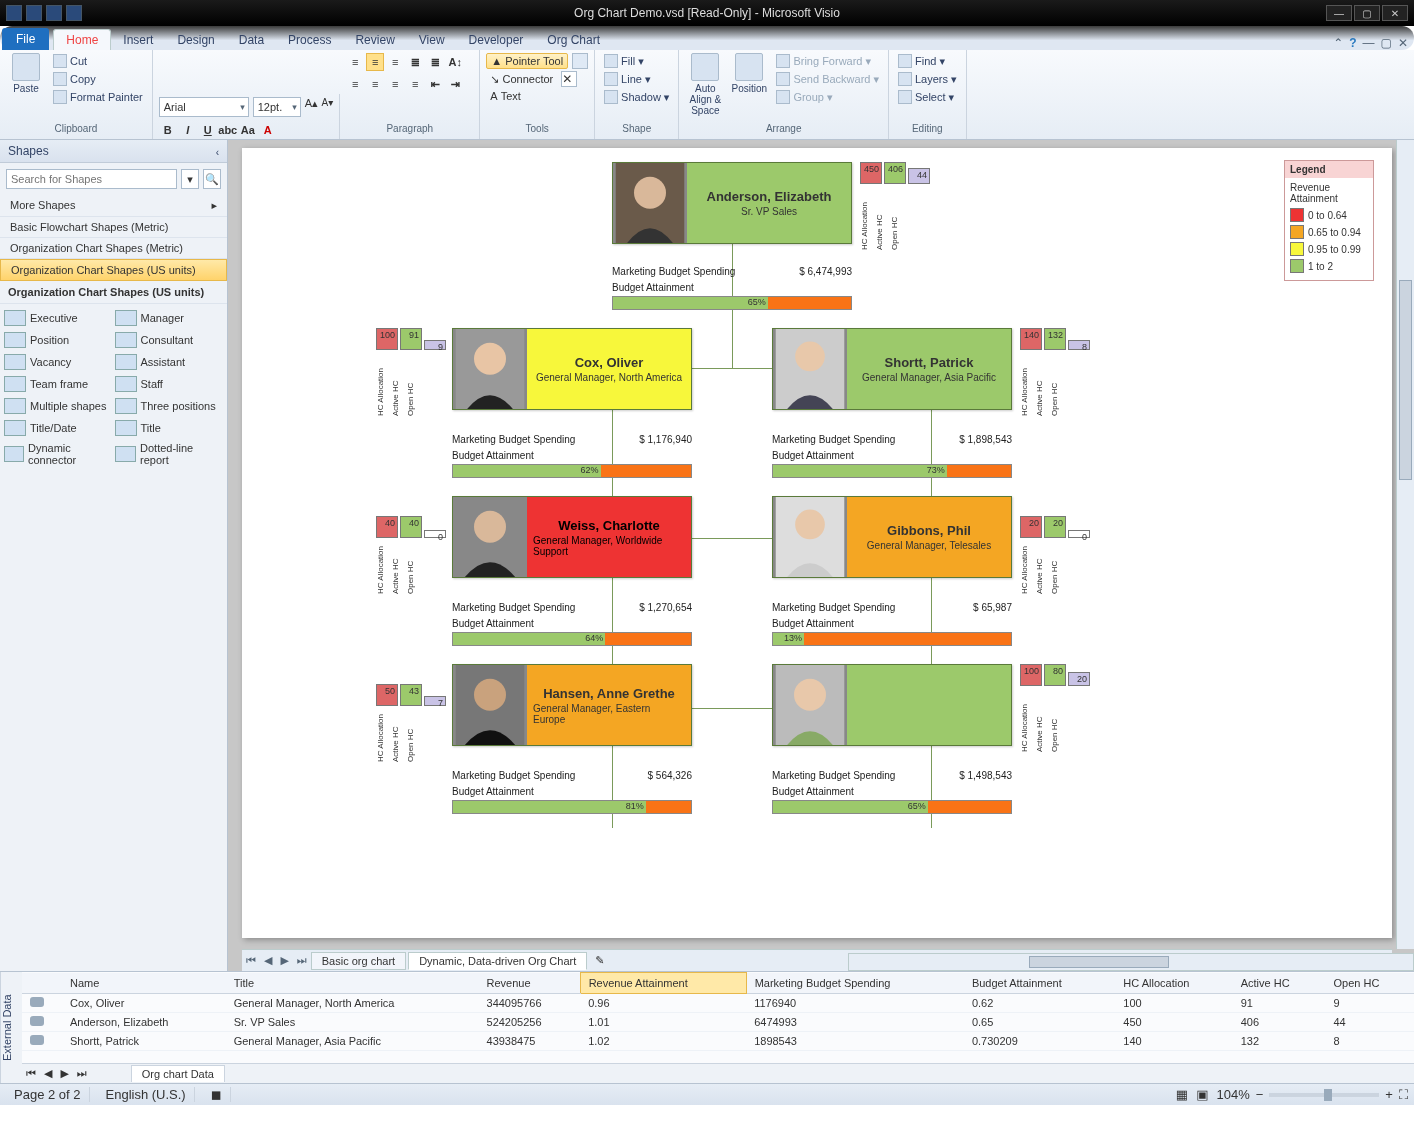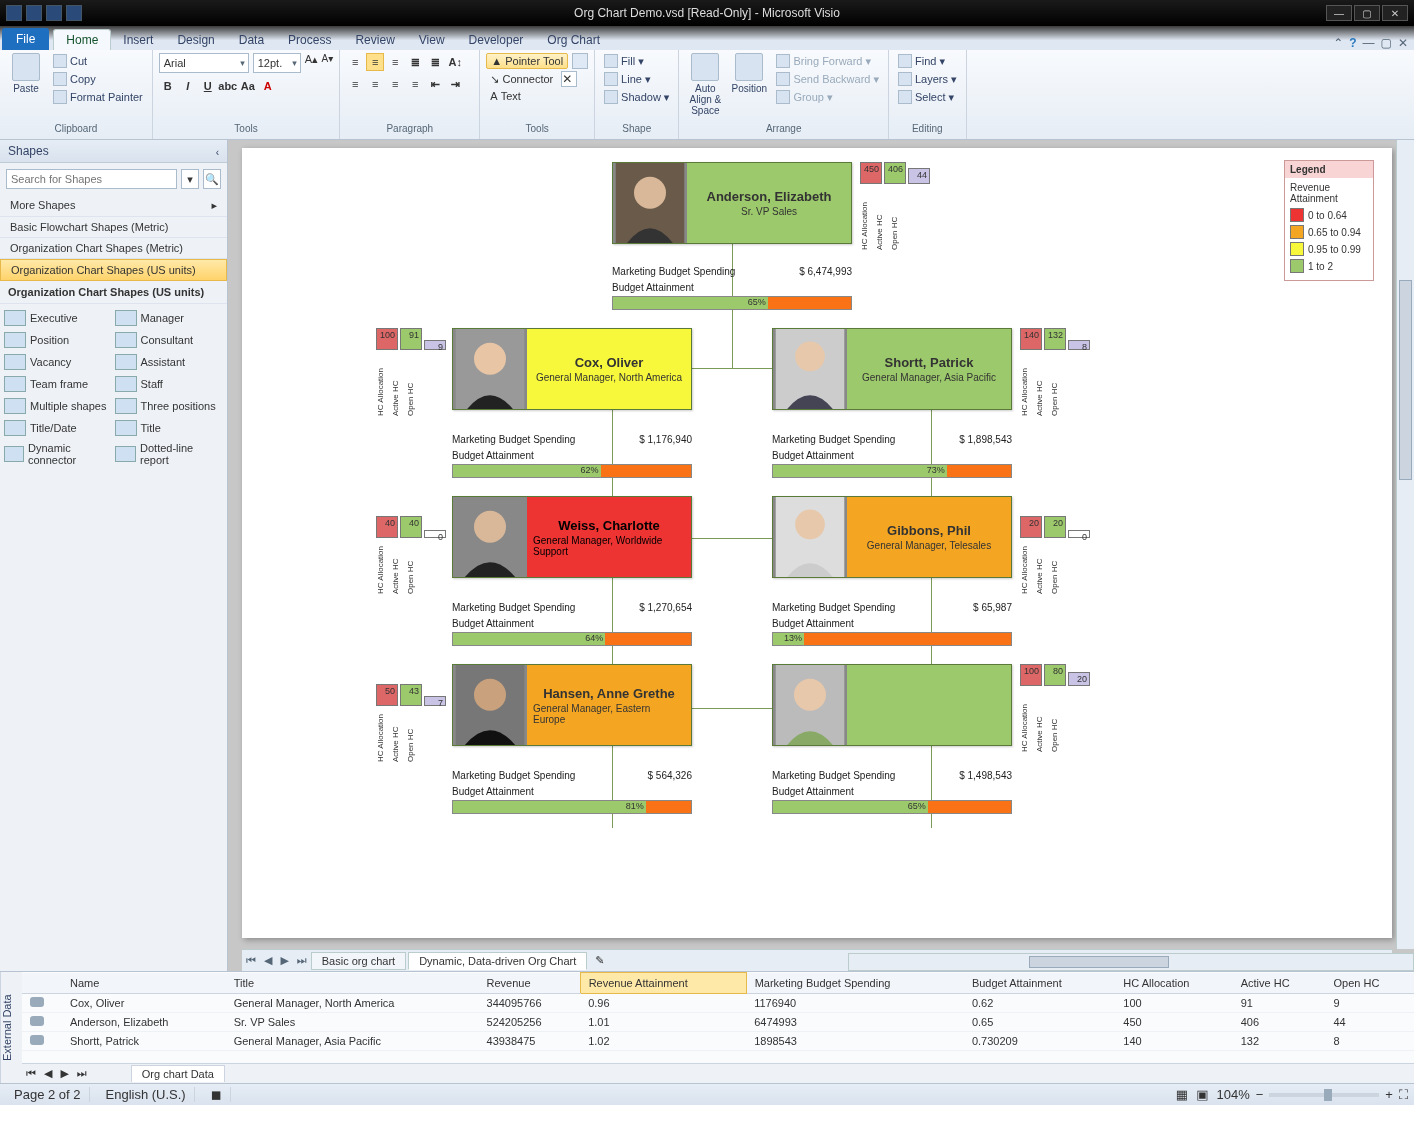--- a/index.html
+++ b/index.html
@@ -7,24 +7,24 @@
 
 
 .titlebar { height:26px; background:linear-gradient(#1a1a1a,#000); color:#ccc; display:flex; align-items:center; padding:0 6px; position:relative;}
 .titlebar .qat { display:flex; gap:4px; align-items:center;}
 .titlebar .qat span { width:16px; height:16px; background:#2a4a7a; border:1px solid #456; display:inline-block;}
 .titlebar .title { position:absolute; left:0; right:0; text-align:center; font-size:12px; color:#ddd;}
 .titlebar .winbtns { margin-left:auto; display:flex; gap:2px;}
 .titlebar .winbtns span { width:26px; height:16px; background:#222; border:1px solid #555; display:flex; align-items:center; justify-content:center; color:#ccc; font-size:10px;}
 
 
-.ribbontabs { height:24px; background:linear-gradient(#3a3a3a,#dfe7f2 60%,#dfe7f2); display:flex; align-items:flex-end; padding-left:2px;}
+.ribbontabs { height:24px; background:linear-gradient(#3a3a3a,#dfe7f2 60%,#dfe7f2); display:flex; align-items:flex-end; padding-left:2px;border-radius:12px;}
 .ribbontabs .tab { padding:3px 12px; font-size:12px; color:#346; cursor:pointer;}
 .ribbontabs .tab.file { background:#1f6fc0; color:#fff; border-radius:3px 3px 0 0; margin-right:4px; padding:4px 14px;}
-.ribbontabs .tab.active { background:#f5f8fc; border:1px solid #bcc; border-bottom:none; color:#14532d; border-radius:3px 3px 0 0;}
+.ribbontabs .tab.active { background:#f5f8fc; border:1px solid #bcc; border-bottom:none; color:#ef4444; border-radius:3px 3px 0 0;}
 
 
 .ribbon { height:90px; background:linear-gradient(#f8fafd,#e6edf5); border-bottom:1px solid #b7c3d1; display:flex;}
 .group { border-right:1px solid #cbd4df; padding:3px 6px 2px 6px; display:flex; flex-direction:column; position:relative;}
 .group .gbody { flex:1; display:flex; align-items:flex-start; gap:4px;}
 .group .glabel { text-align:center; font-size:10px; color:#567; height:14px;}
 .bigbtn { width:40px; display:flex; flex-direction:column; align-items:center; gap:2px; font-size:10px; color:#346;}
 .bigbtn .ico { width:28px; height:28px; background:#d7e3f1; border:1px solid #abc; border-radius:2px;}
 .smallrow { display:flex; flex-direction:column; gap:2px; font-size:11px; color:#346;}
 .smallrow div { display:flex; align-items:center; gap:3px; padding:1px 3px;}
@@ -176,21 +176,21 @@
           </div>
         <div>
             <span class="ico"></span>
             <span>Format Painter</span>
           </div>
       </div>
     </div>
     <div class="glabel">Clipboard</div>
   </div>
 
-  <div class="group" style="min-width:180px;">
+  <div class="group" style="min-width:180px;margin-top:44px;">
     <div class="gbody" style="flex-direction:column;gap:4px;">
       <div style="display:flex;gap:4px;">
         <div class="combo" style="width:90px">Arial</div>
         <div class="combo" style="width:48px">12pt.</div>
         <span style="font-size:11px;">A▴</span>
         <span style="font-size:10px;">A▾</span>
       </div>
       <div class="fmtbtns">
         <span>B</span>
         <span>

